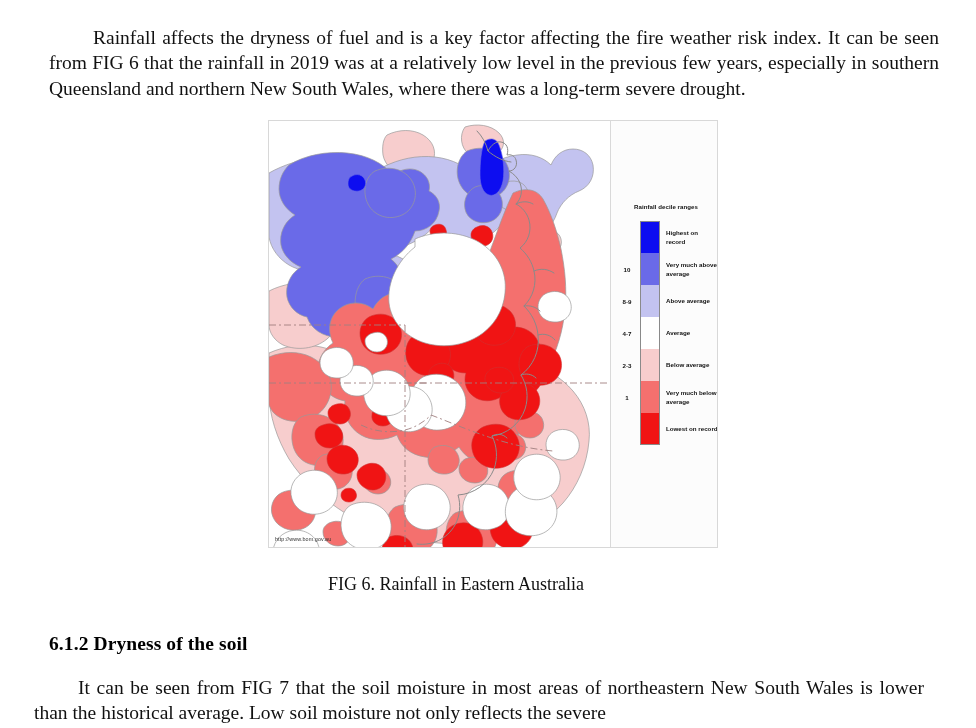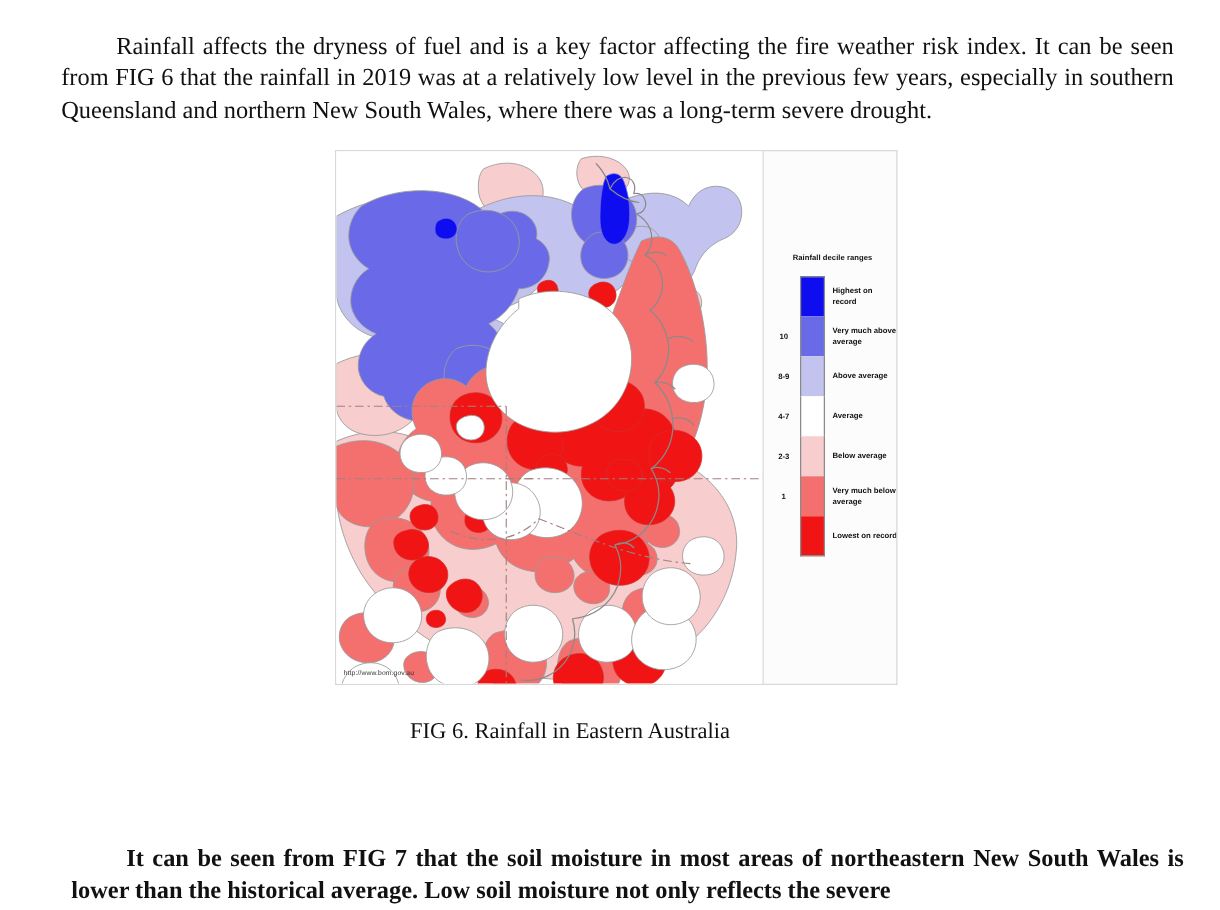--- a/index.html
+++ b/index.html
@@ -27,21 +27,21 @@
     position: absolute;
     font-family: "Liberation Serif", "DejaVu Serif", serif;
     font-size: 19.5px;
     line-height: 25.6px;
     text-align: justify;
     color: #111;
   }
   .para .indent { display: inline-block; width: 44px; }
 
   #para-top  { left: 49px; top: 5px;  width: 890px; }
-  #para-bottom { left: 57px; top: 655px; width: 890px; font-weight: bold; }
+  #para-bottom { left: 34px; top: 655px; width: 890px; }
 
   .heading {
     position: absolute;
     left: 49px; top: 617px;
     font-family: "Liberation Serif", "DejaVu Serif", serif;
     font-size: 19.5px;
     font-weight: bold;
     color: #000;
     letter-spacing: .1px;
   }
@@ -452,16 +452,17 @@
             <div class="legend-decile"></div>
             <div class="legend-swatch" style="background: rgb(240, 20, 20);"></div>
             <div class="legend-label">Lowest on record</div>
           </div>
         </div>
     </div>
   </div>
 
   <div class="caption">FIG 6. Rainfall in Eastern Australia</div>
 
+  <h2 class="heading">6.1.2 Dryness of the soil</h2>
 
   <p class="para" id="para-bottom"><span class="indent"></span><span>It can be seen from FIG 7 that the soil moisture in most areas of northeastern New South Wales is lower than the historical average. Low soil moisture not only reflects the severe</span></p>
 
 </div>
 
 </body></html>

